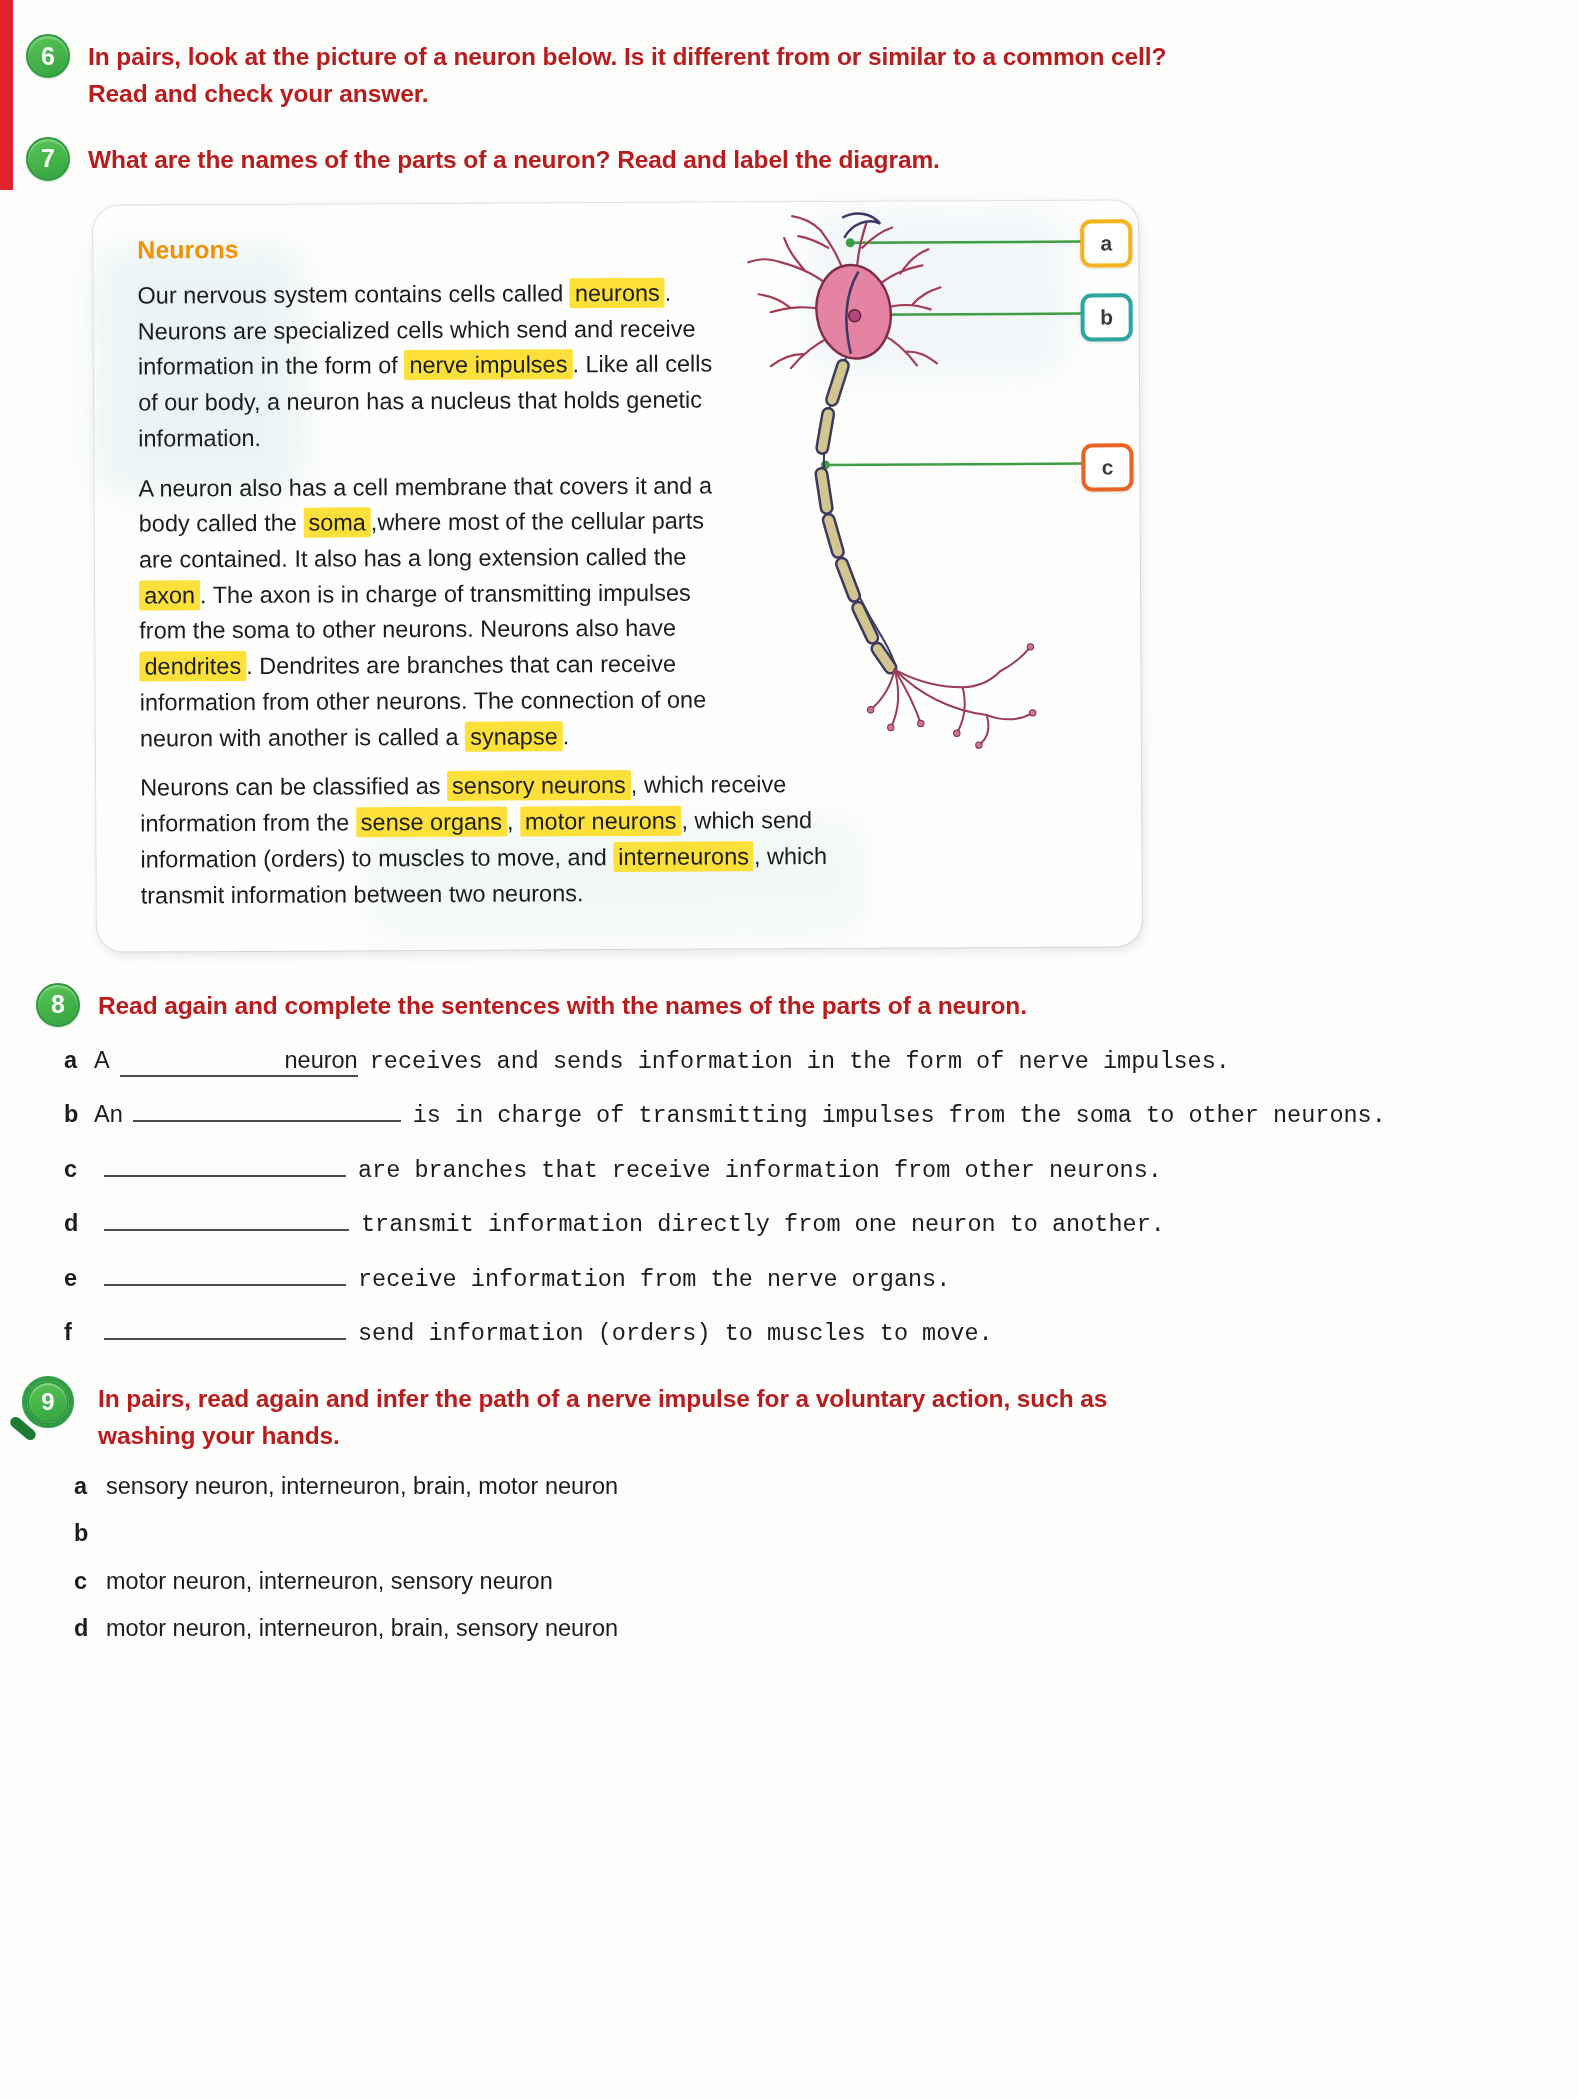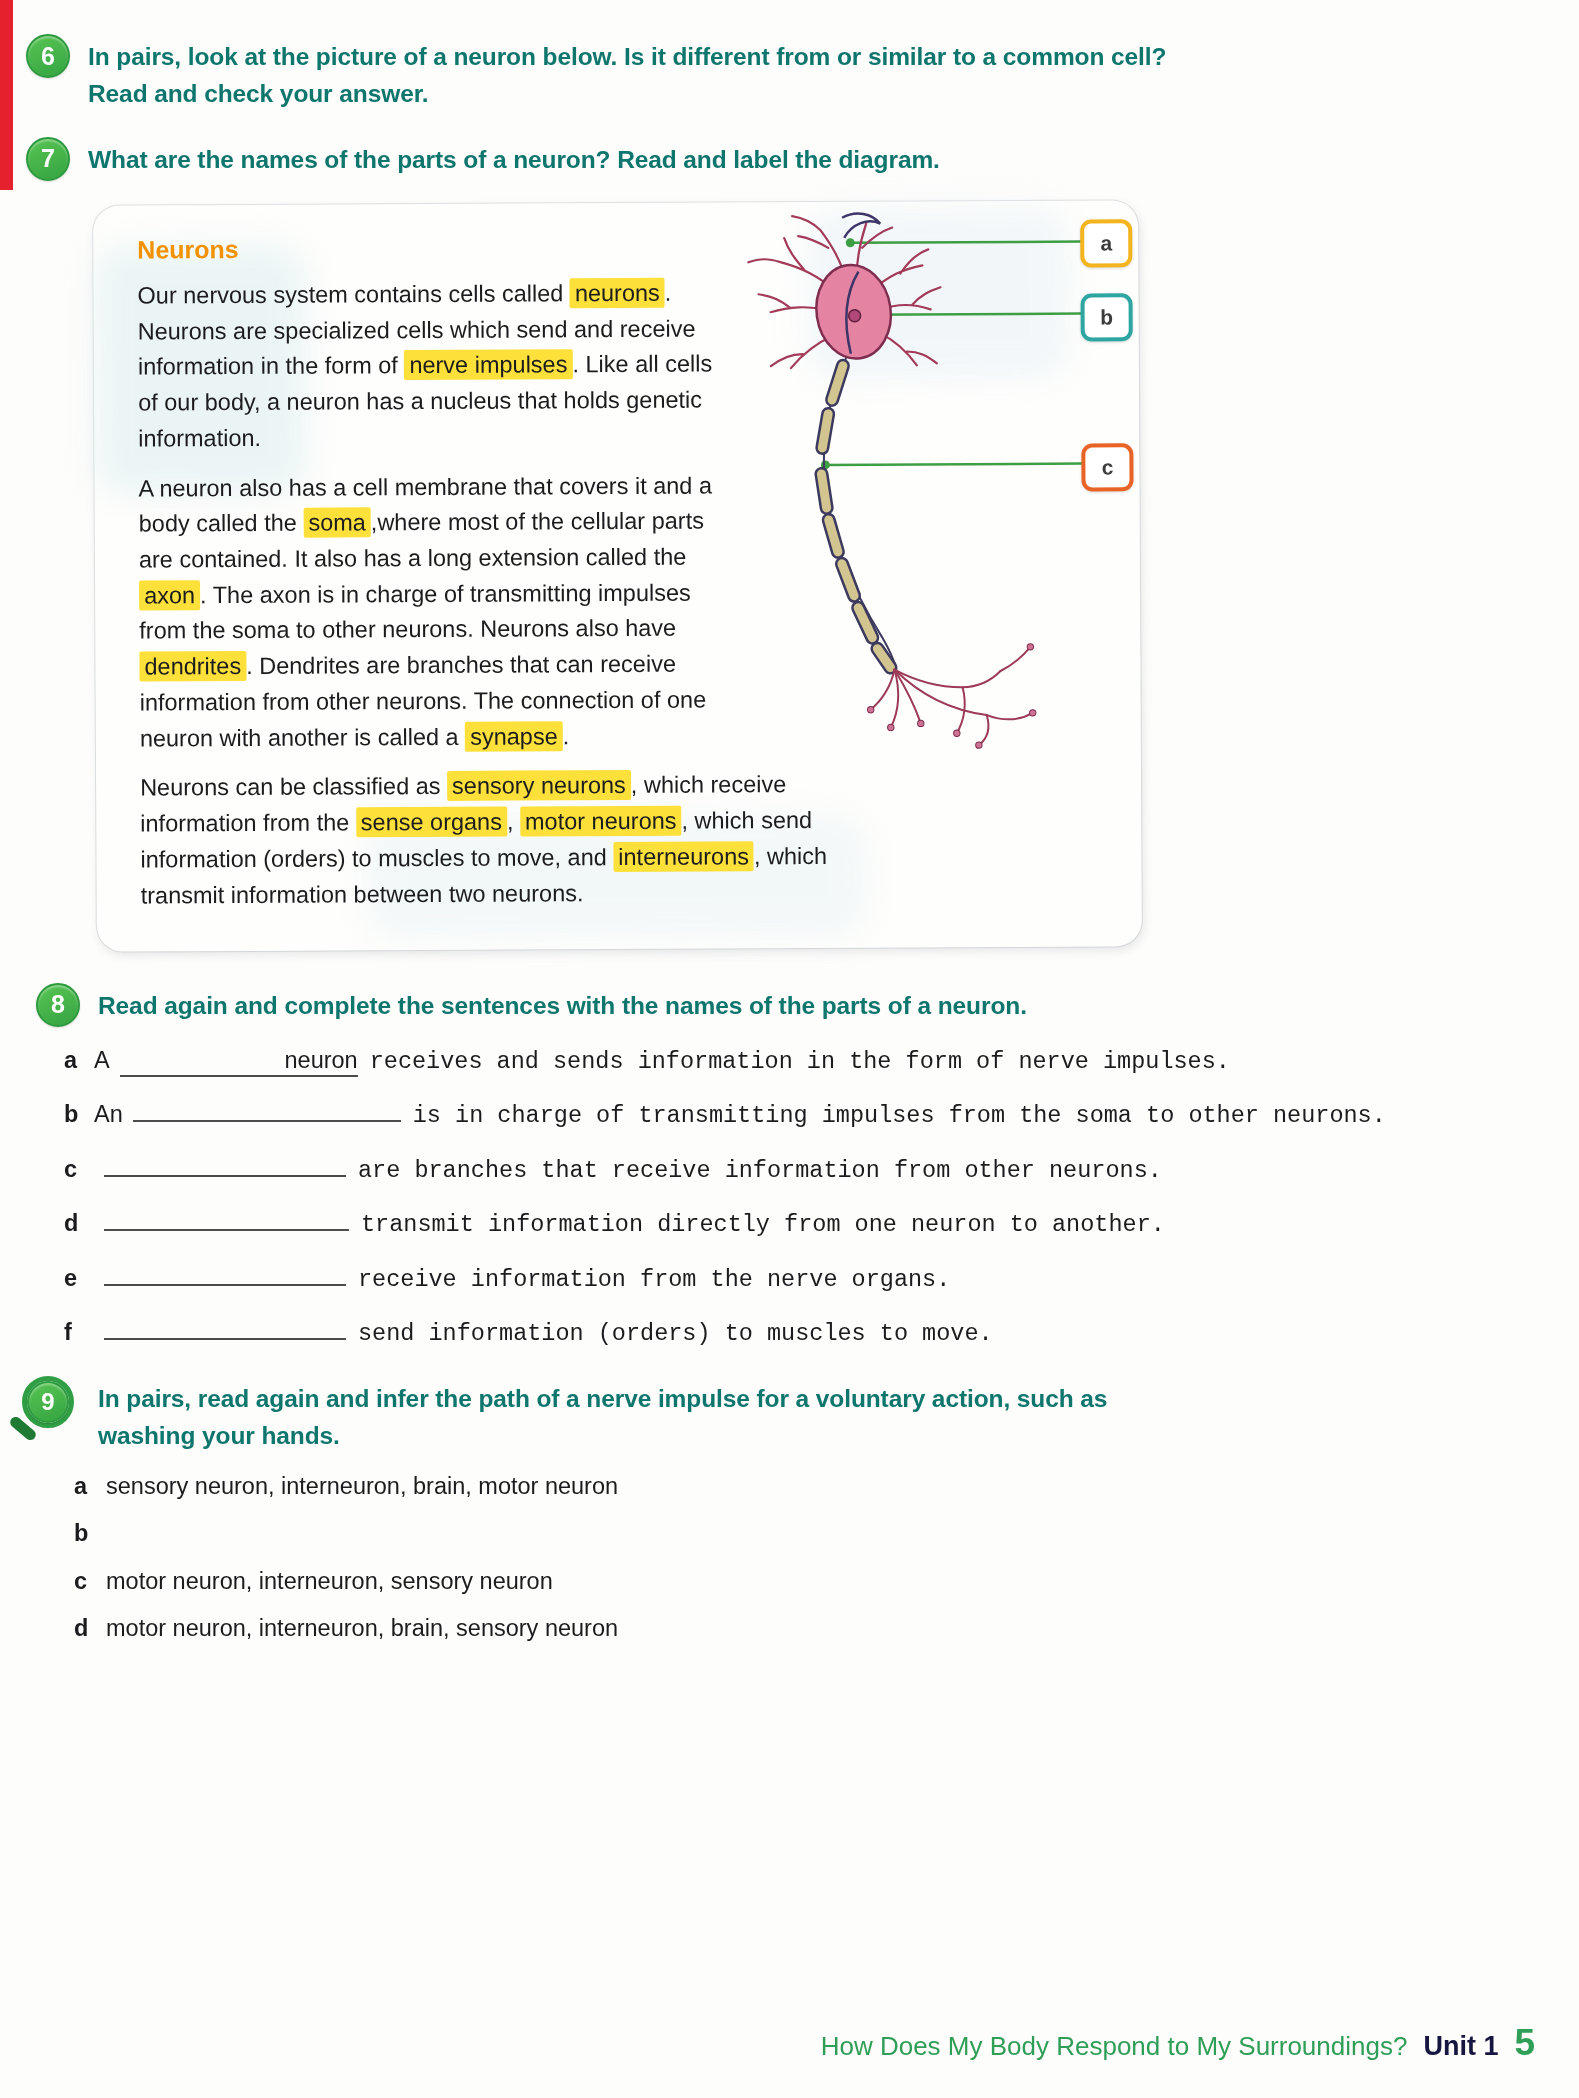--- a/index.html
+++ b/index.html
@@ -16,21 +16,21 @@
   .ex8{margin:34px 0 0 36px;}
   .ex9{margin:26px 0 0 20px;}
   .num{
     flex:0 0 auto;width:44px;height:44px;border-radius:50%;
     background:linear-gradient(160deg,#58c454,#35a441);
     border:2px solid #2d9a3f;color:#fff;font-weight:bold;font-size:25px;
     display:flex;align-items:center;justify-content:center;
     box-shadow:inset 0 2px 2px rgba(255,255,255,.35), 0 1px 2px rgba(0,0,0,.15);
     box-sizing:border-box;
   }
-  .ex-heading{font-weight:bold;font-size:24.5px;line-height:1.5;max-width:1080px;padding-top:5px;color:#0f766e;letter-spacing:-0.1px;}
+  .ex-heading{font-weight:bold;font-size:24.5px;line-height:1.5;max-width:1080px;padding-top:5px;color:#b91c1c;letter-spacing:-0.1px;}
 
   
   .mag{position:relative;flex:0 0 auto;width:60px;height:60px;}
   .mag .lens{position:absolute;left:2px;top:0;width:52px;height:52px;border:5px solid #2f9e44;border-radius:50%;box-sizing:border-box;background:rgba(230,245,230,.25);}
   .mag .handle{position:absolute;left:-12px;bottom:2px;width:30px;height:11px;background:#1f7a33;border-radius:6px;transform:rotate(40deg);}
   .mag .num{position:absolute;left:7px;top:5px;width:42px;height:42px;font-size:24px;}
 
   
   .card{
     position:relative;margin:22px 0 0 95px;width:1045px;min-height:622px;
@@ -250,18 +250,13 @@
     <div class="option">
       <span class="letter">c</span>
       <span>motor neuron, interneuron, sensory neuron</span>
     </div>
     <div class="option">
       <span class="letter">d</span>
       <span>motor neuron, interneuron, brain, sensory neuron</span>
     </div>
   </div>
 
-  <div class="footer">
-    <span class="f-title">How Does My Body Respond to My Surroundings?</span>
-    <span class="f-unit">Unit 1</span>
-    <span class="f-num">5</span>
-  </div>
 </div>
 
 </body></html>

